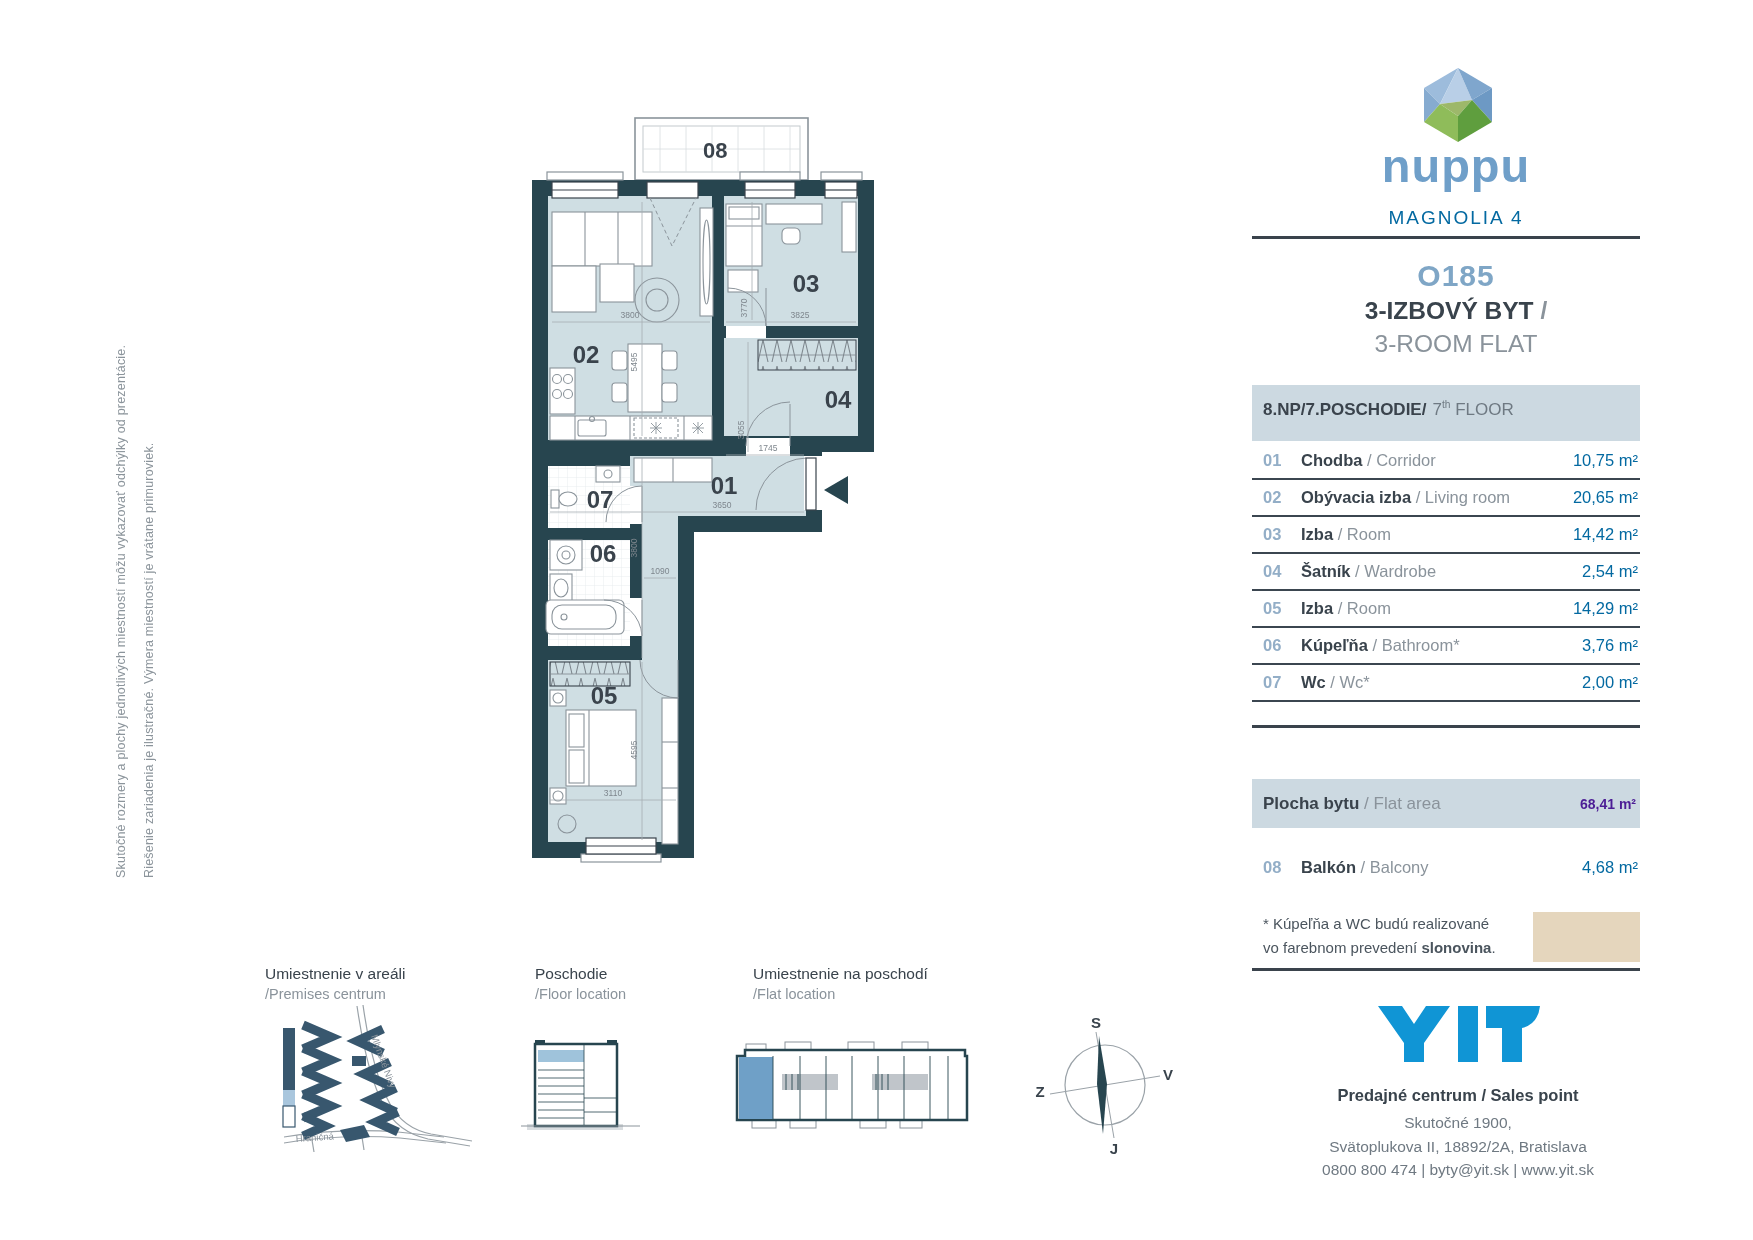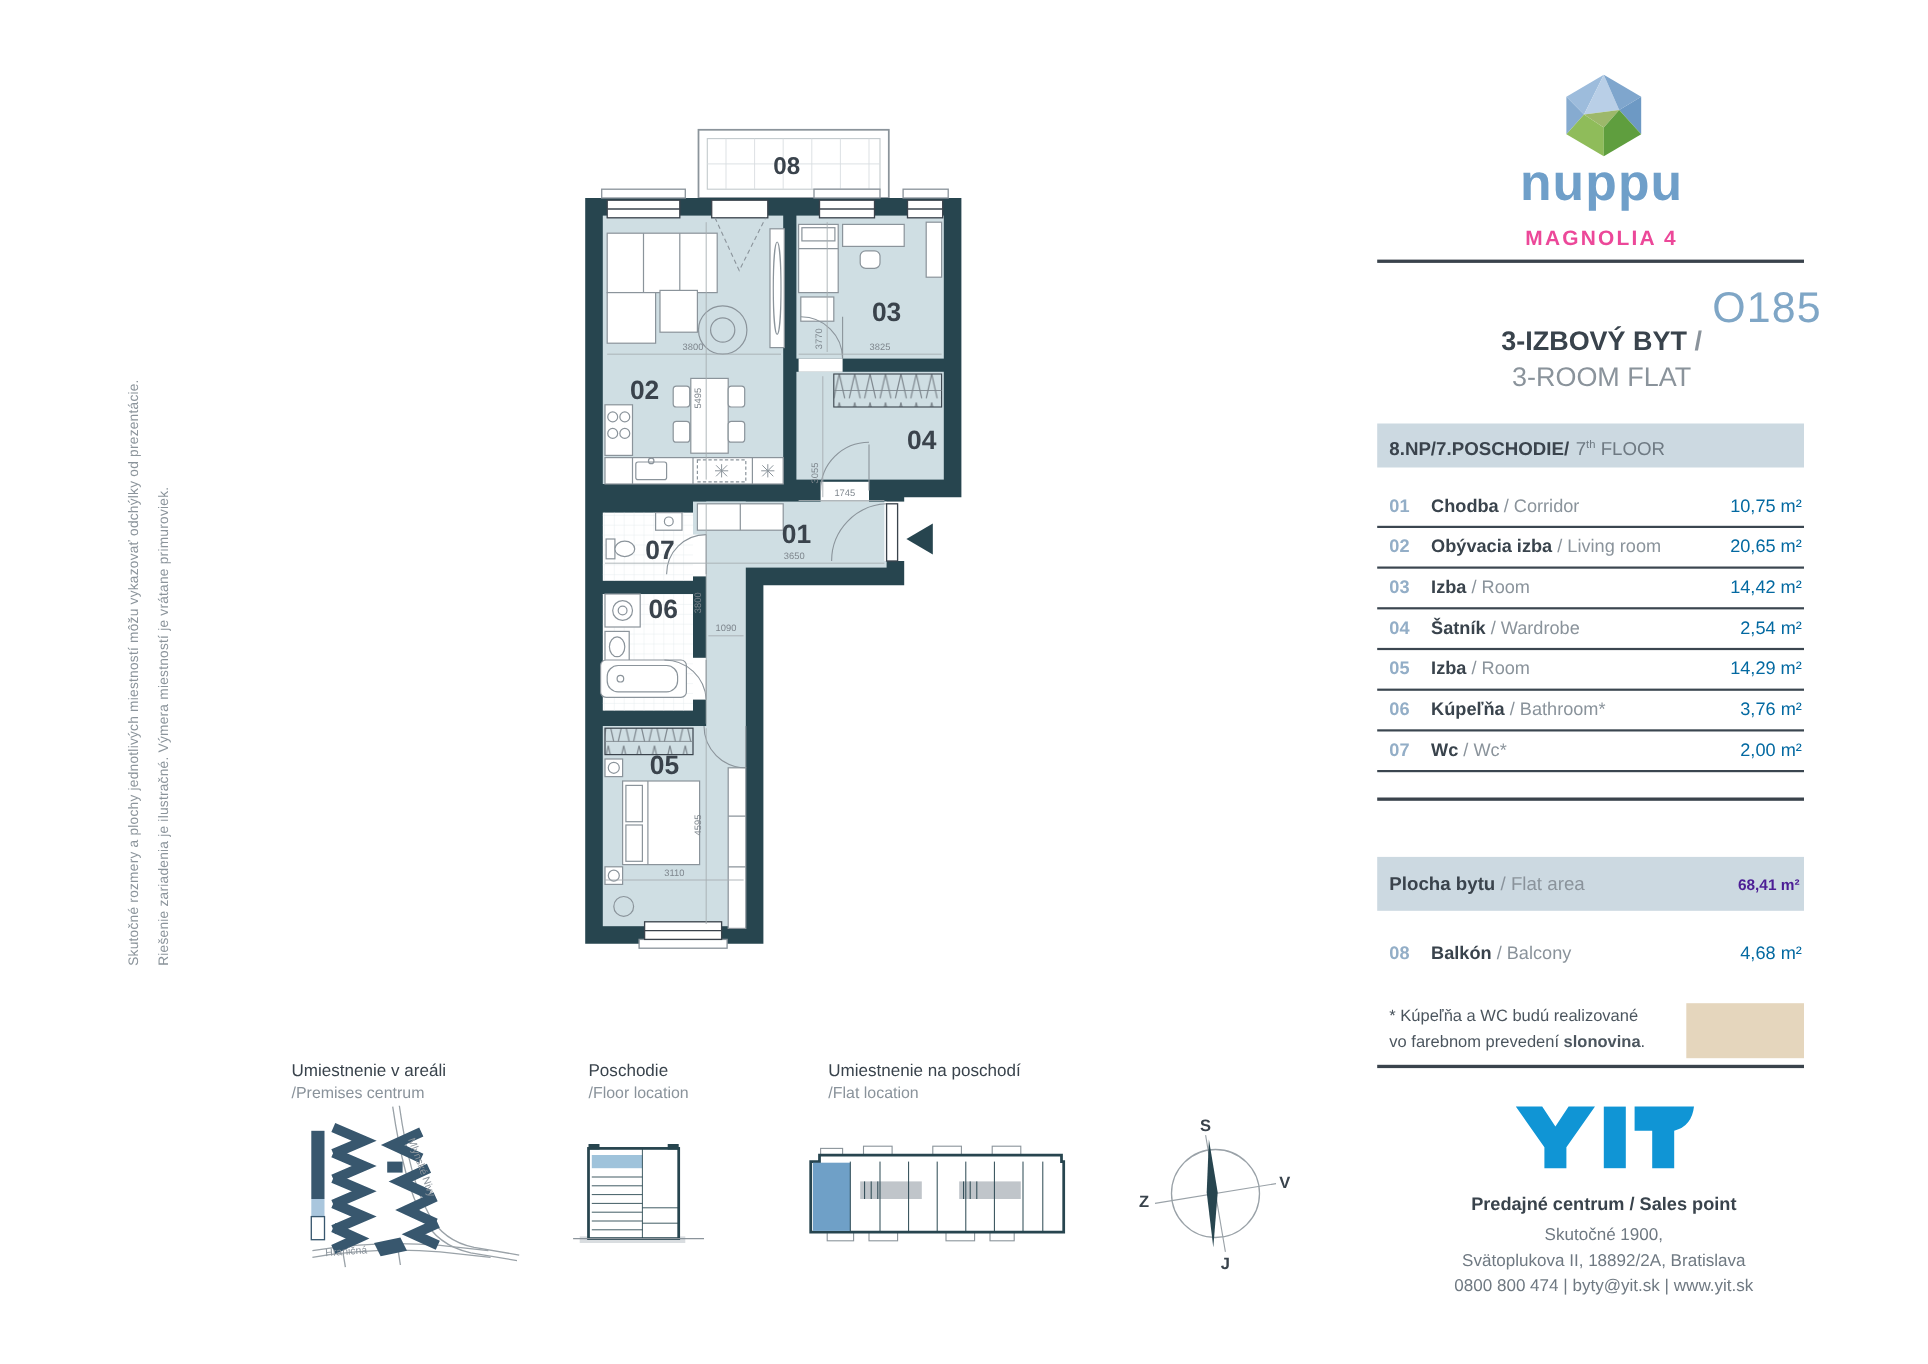--- a/index.html
+++ b/index.html
@@ -9,28 +9,28 @@
   .gray{color:#8a939b}
   .rule{position:absolute;height:2.5px;background:#3a434c}
   .bar{position:absolute;left:1252px;width:388px;background:#ccd9e1}
   
   .disc{position:absolute;transform:rotate(-90deg);transform-origin:0 0;
         font-size:12.5px;color:#8b949b;white-space:nowrap;letter-spacing:.2px}
   
   .nuppu{position:absolute;left:1256px;width:400px;text-align:center;top:138px;
          font-size:47px;font-weight:bold;color:#6f9fc9;letter-spacing:1px}
   .magnolia{position:absolute;left:1256px;width:400px;text-align:center;top:207px;
-            font-size:19px;font-weight:bold;color:#ec4899;letter-spacing:2px}
-  .code{position:absolute;left:1256px;width:400px;text-align:right;top:259px;
-        font-size:39px;font-weight:normal;color:#7fa6c6;letter-spacing:1px}
+            font-size:19px;font-weight:normal;color:#0369a1;letter-spacing:2px}
+  .code{position:absolute;left:1256px;width:400px;text-align:center;top:259px;
+        font-size:30px;font-weight:bold;color:#7fa6c6;letter-spacing:1px}
   .type1{position:absolute;left:1256px;width:400px;text-align:center;top:297px;
          font-size:24.5px;font-weight:bold;color:#39434c}
   .type2{position:absolute;left:1256px;width:400px;text-align:center;top:330px;
          font-size:24.5px;color:#8a939b}
-  .floorbar{top:385px;height:40px;line-height:40px;font-size:17px;padding-left:11px;box-sizing:border-box}
+  .floorbar{top:385px;height:56px;line-height:40px;font-size:17px;padding-left:11px;box-sizing:border-box}
   .floorbar .en{color:#6e7982;margin-left:6px}
   sup{font-size:60%;vertical-align:super}
   
   .rtable{position:absolute;left:1252px;top:443px;width:388px}
   .trow{display:flex;align-items:center;height:35px;border-bottom:2px solid #3b4650;font-size:16.5px}
   .tnum{width:38px;color:#93aec7;font-weight:bold;padding-left:11px}
   .tname{flex:1}
   .tname b{color:#39434c}
   .ten,.sep{color:#8a939b}
   .tval{color:#0369a1;padding-right:2px}

